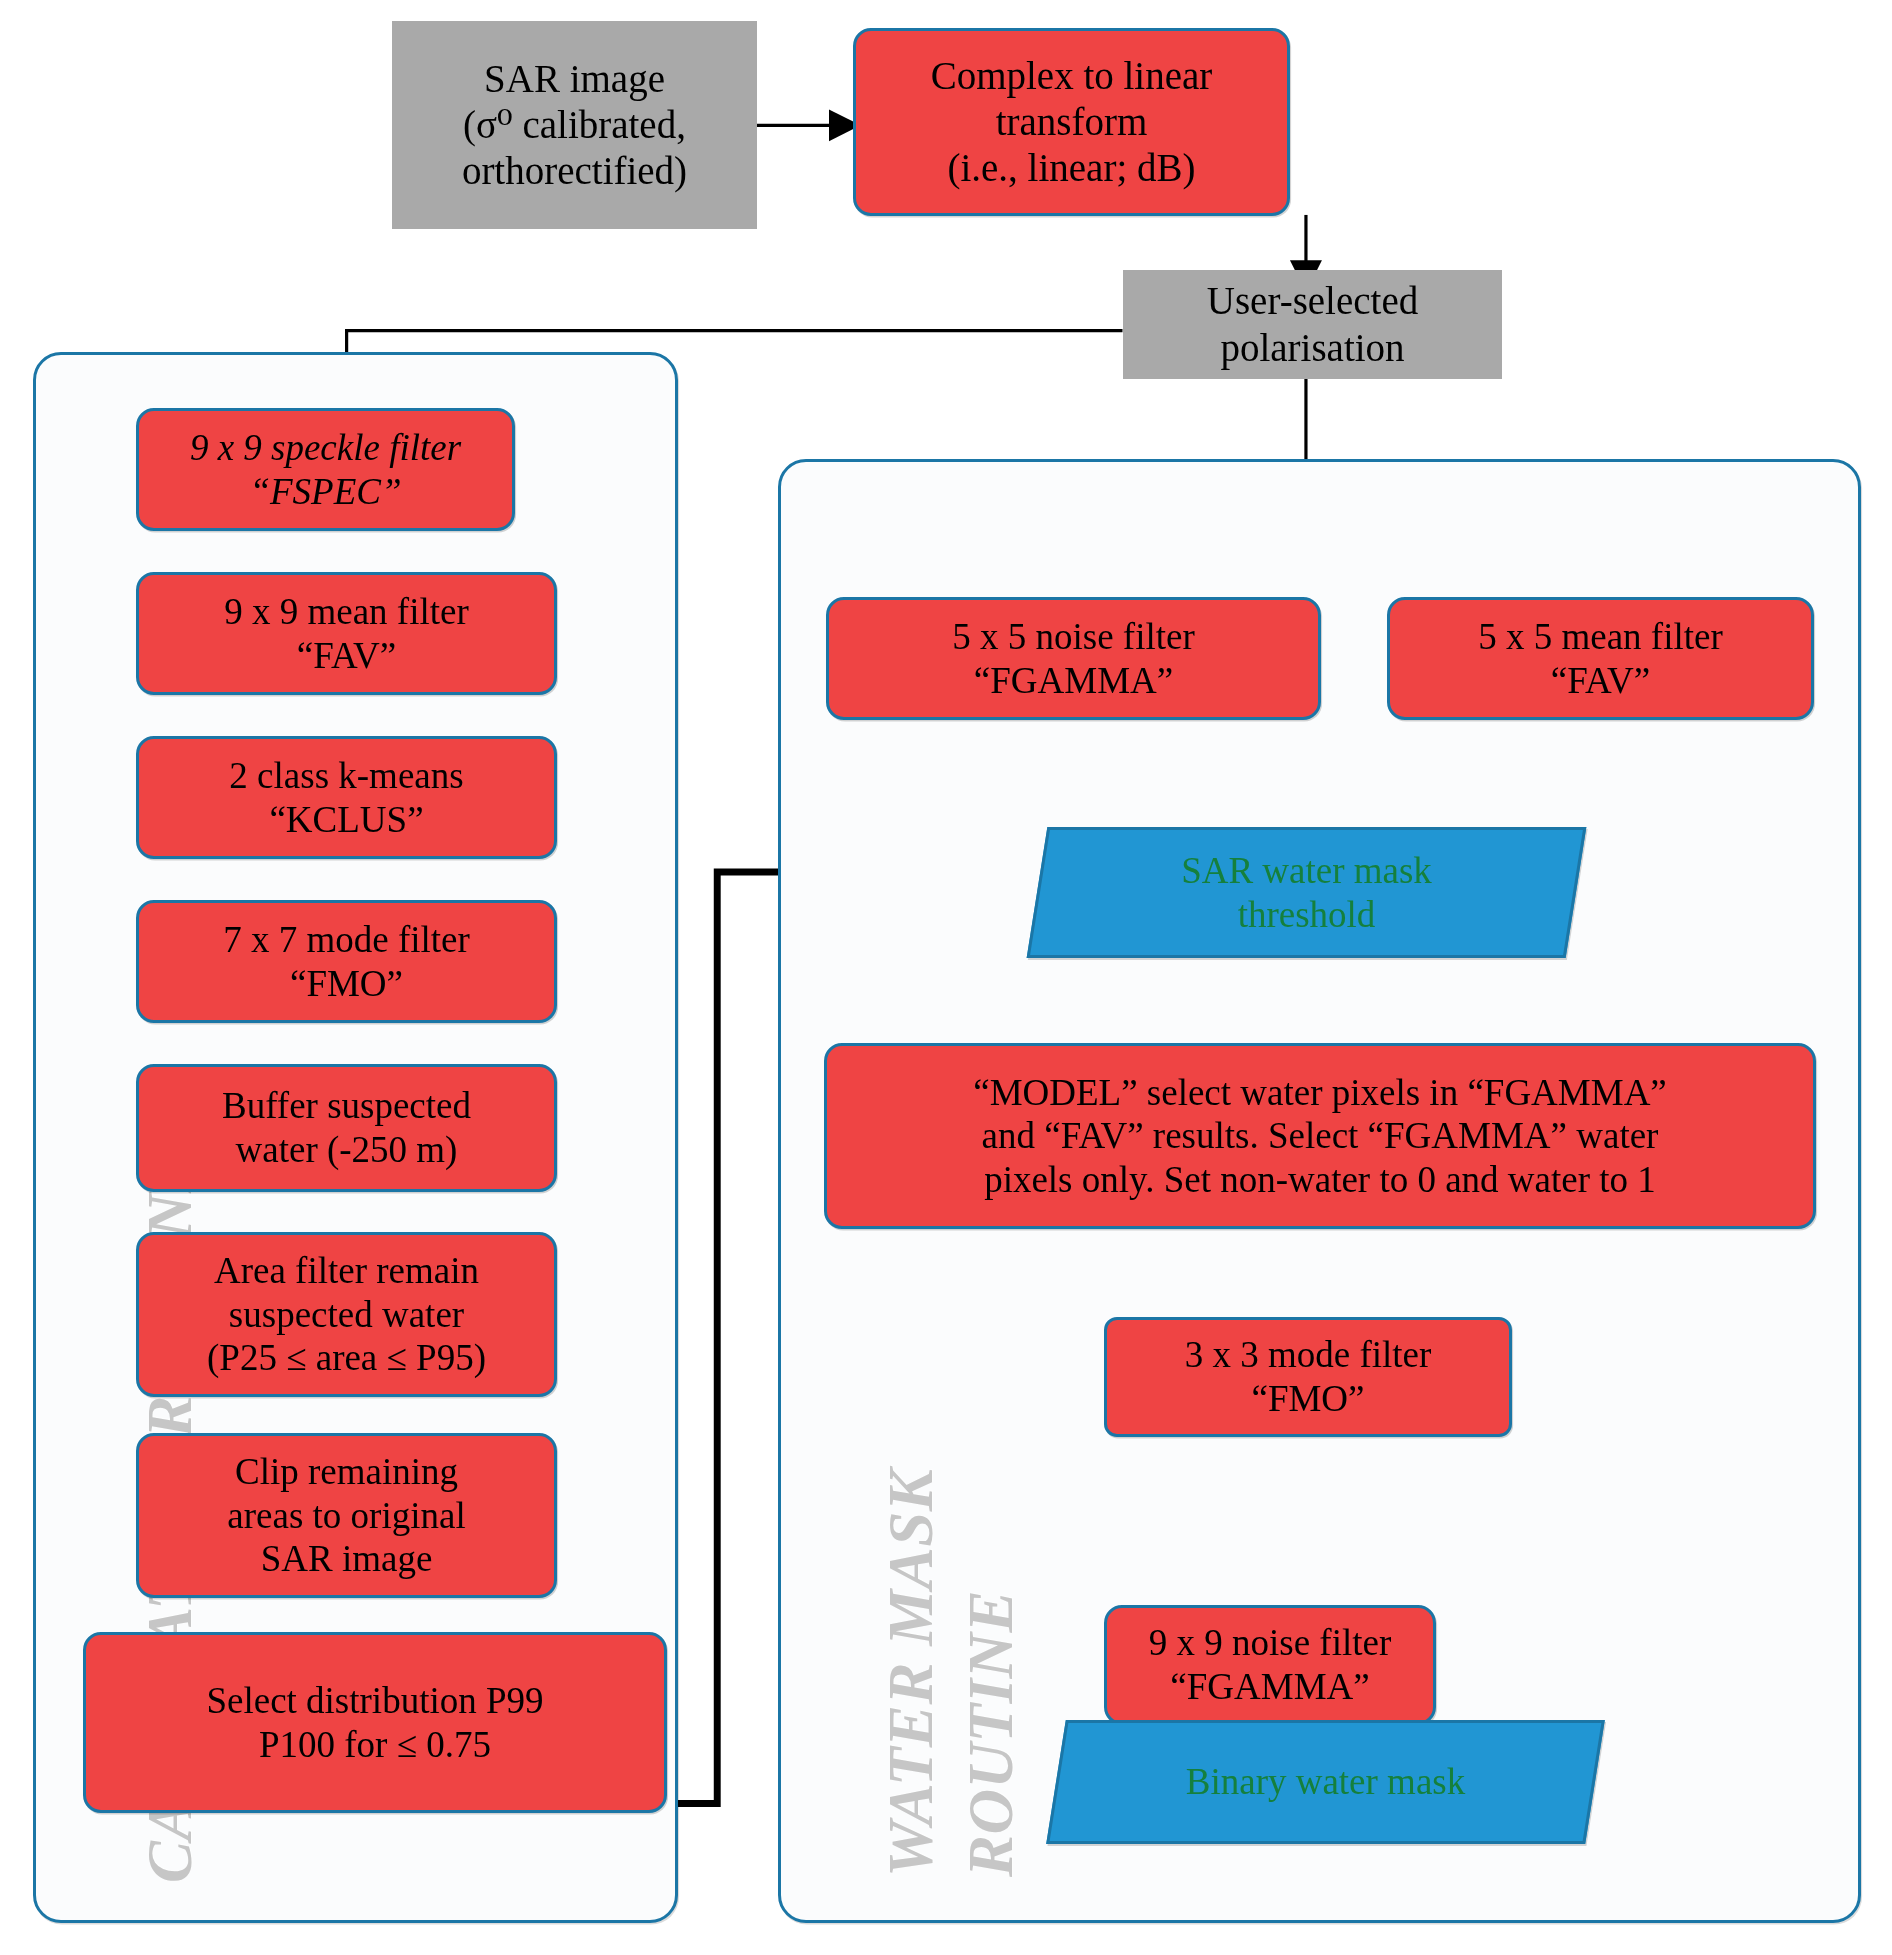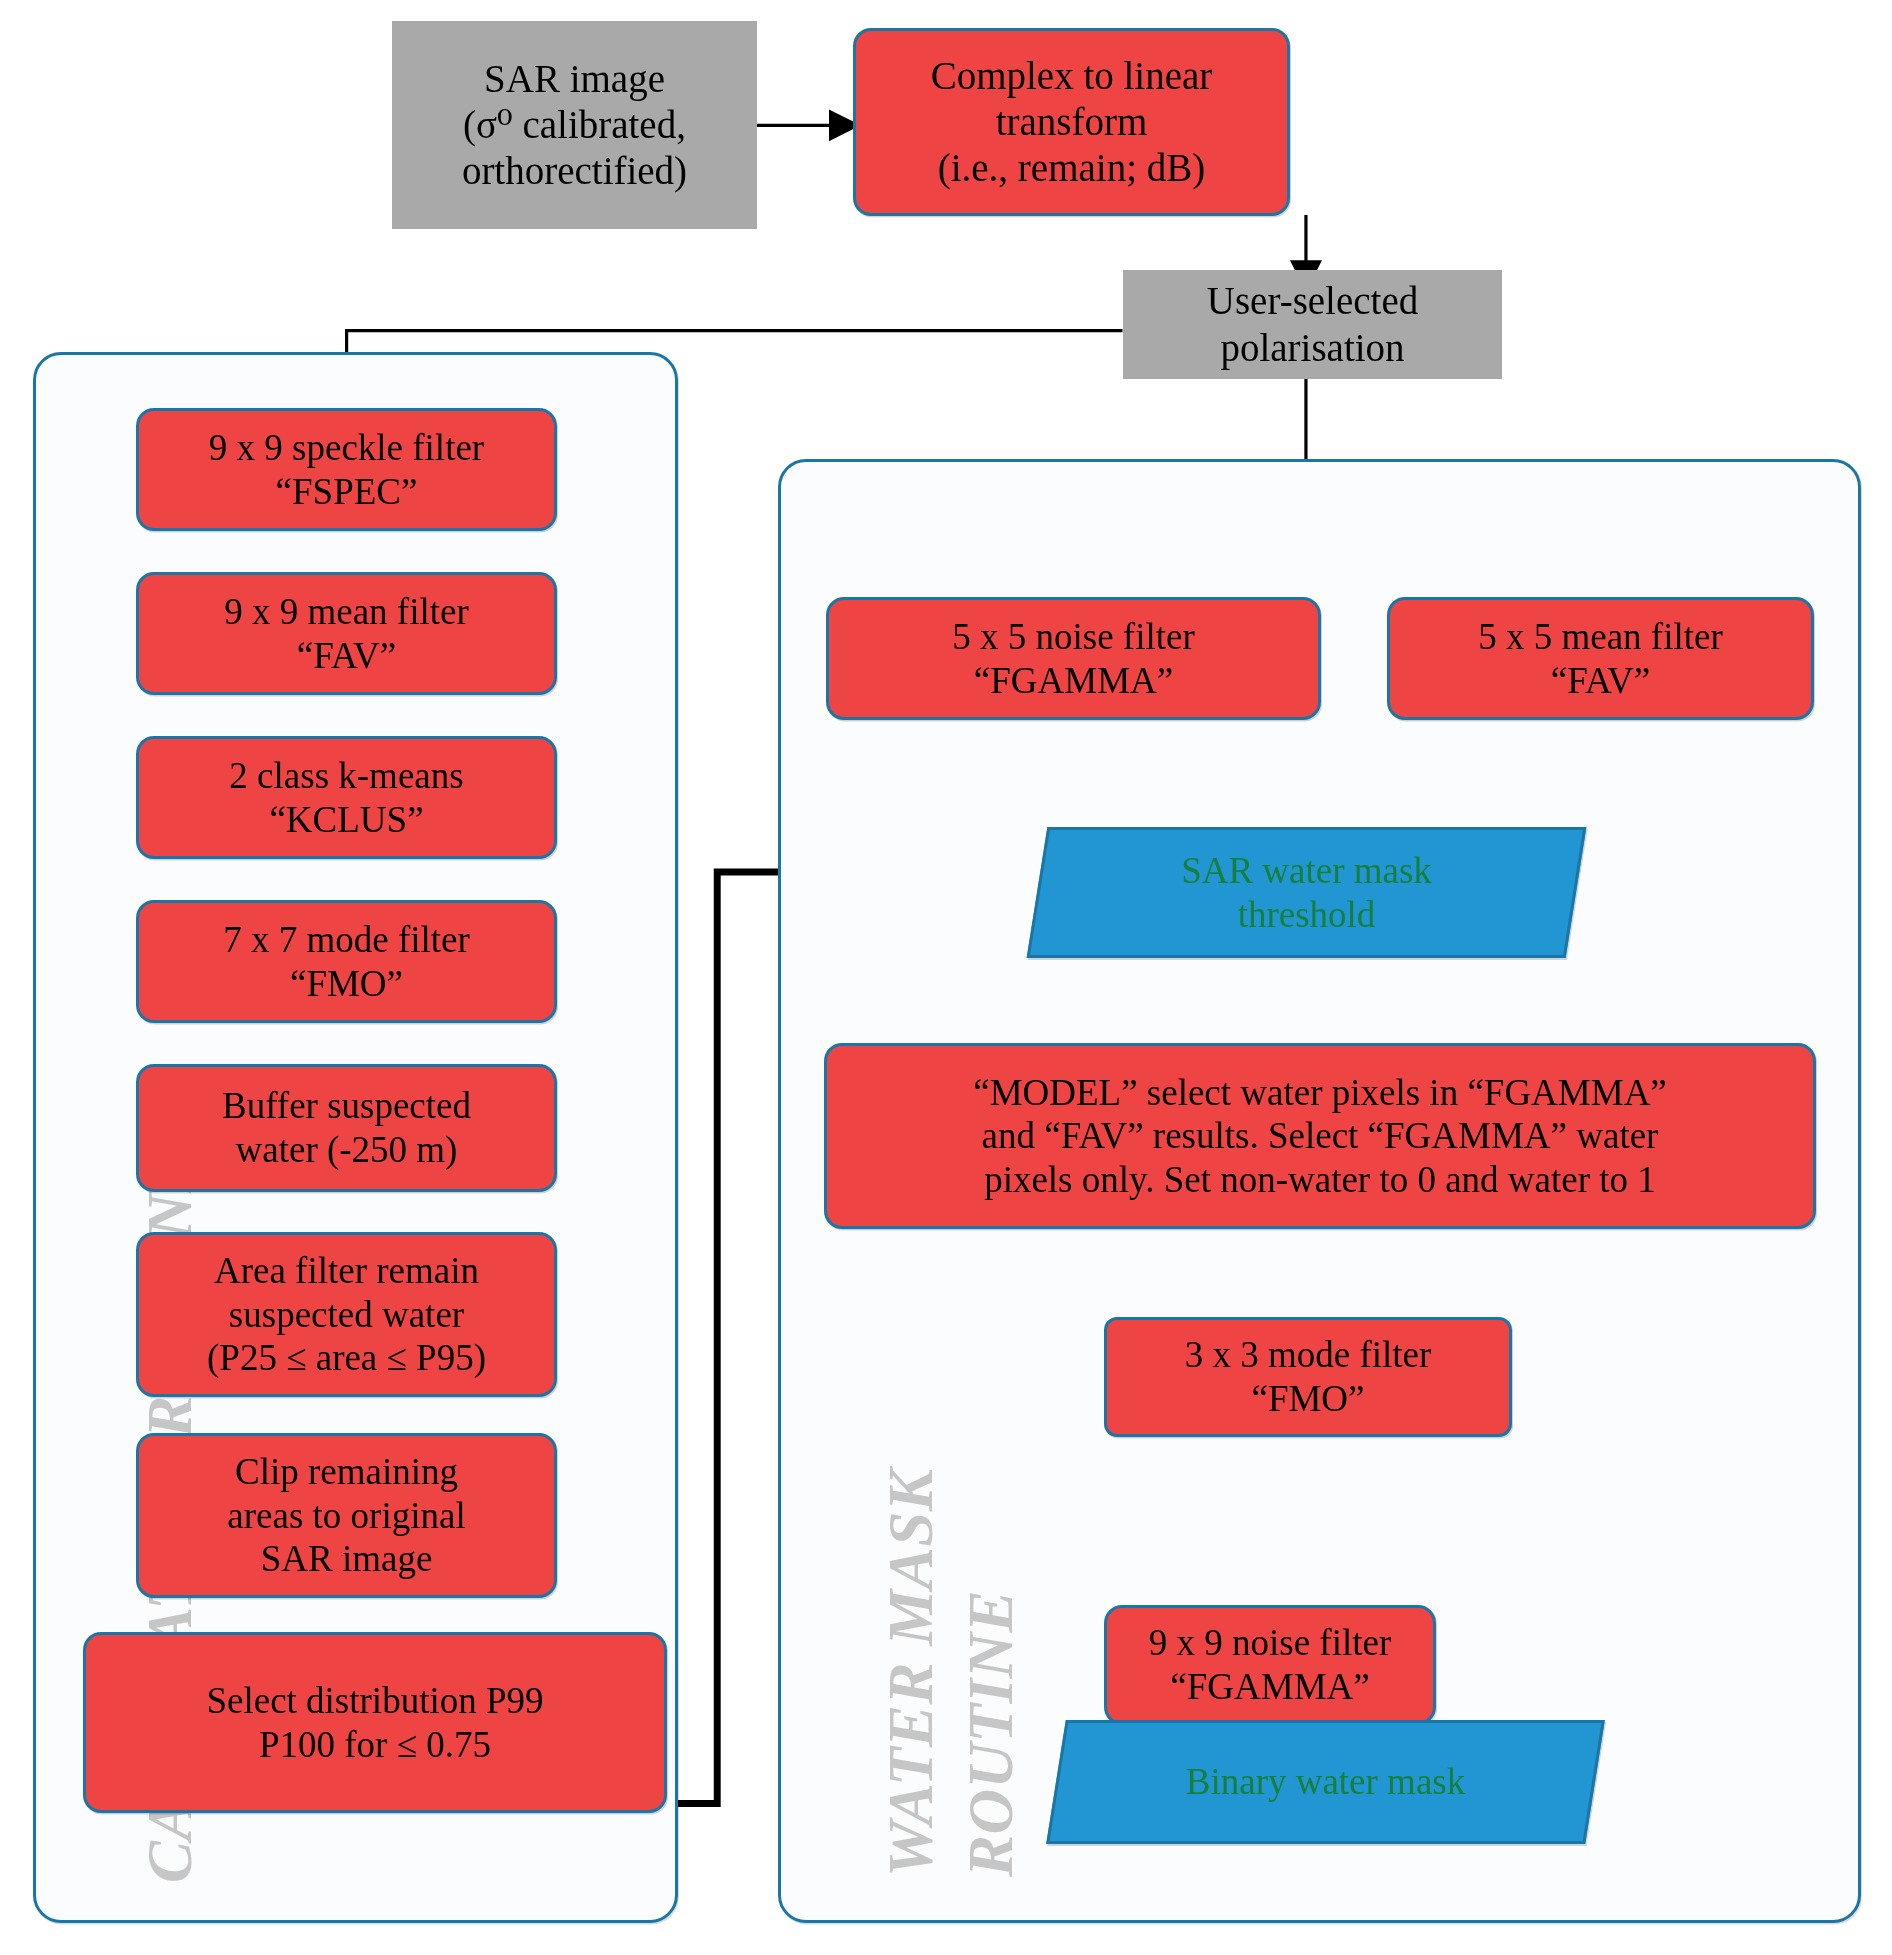--- a/index.html
+++ b/index.html
@@ -94,35 +94,35 @@
       <div>SAR image</div>
       <div>(σ⁰ calibrated,</div>
       <div>orthorectified)</div>
     </div>
   </div>
 
   <div class="node proc" style="left:853px;top:28px;width:437px;height:188px;font-size:39px;">
     <div class="txt">
       <div>Complex to linear</div>
       <div>transform</div>
-      <div>(i.e., remain; dB)</div>
+      <div>(i.e., linear; dB)</div>
     </div>
   </div>
 
   <div class="node gray" style="left:1123px;top:270px;width:379px;height:109px;font-size:39px;">
     <div class="txt">
       <div>User-selected</div>
       <div>polarisation</div>
     </div>
   </div>
 
   <div class="group" style="left:33px;top:352px;width:645px;height:1571px;"></div>
   <div class="vlabel" style="left:134px;top:1883px;font-size:63px;">CALIBRATION ROUTINE</div>
 
-  <div class="node proc" style="left:136px;top:408px;width:421px;height:123px;font-size:37px;">
+  <div class="node proc" style="left:136px;top:408px;width:379px;height:123px;font-size:37px;font-style:italic;">
     <div class="txt">
       <div>9 x 9 speckle filter</div>
       <div>“FSPEC”</div>
     </div>
   </div>
 
   <div class="node proc" style="left:136px;top:572px;width:421px;height:123px;font-size:37px;">
     <div class="txt">
       <div>9 x 9 mean filter</div>
       <div>“FAV”</div>

